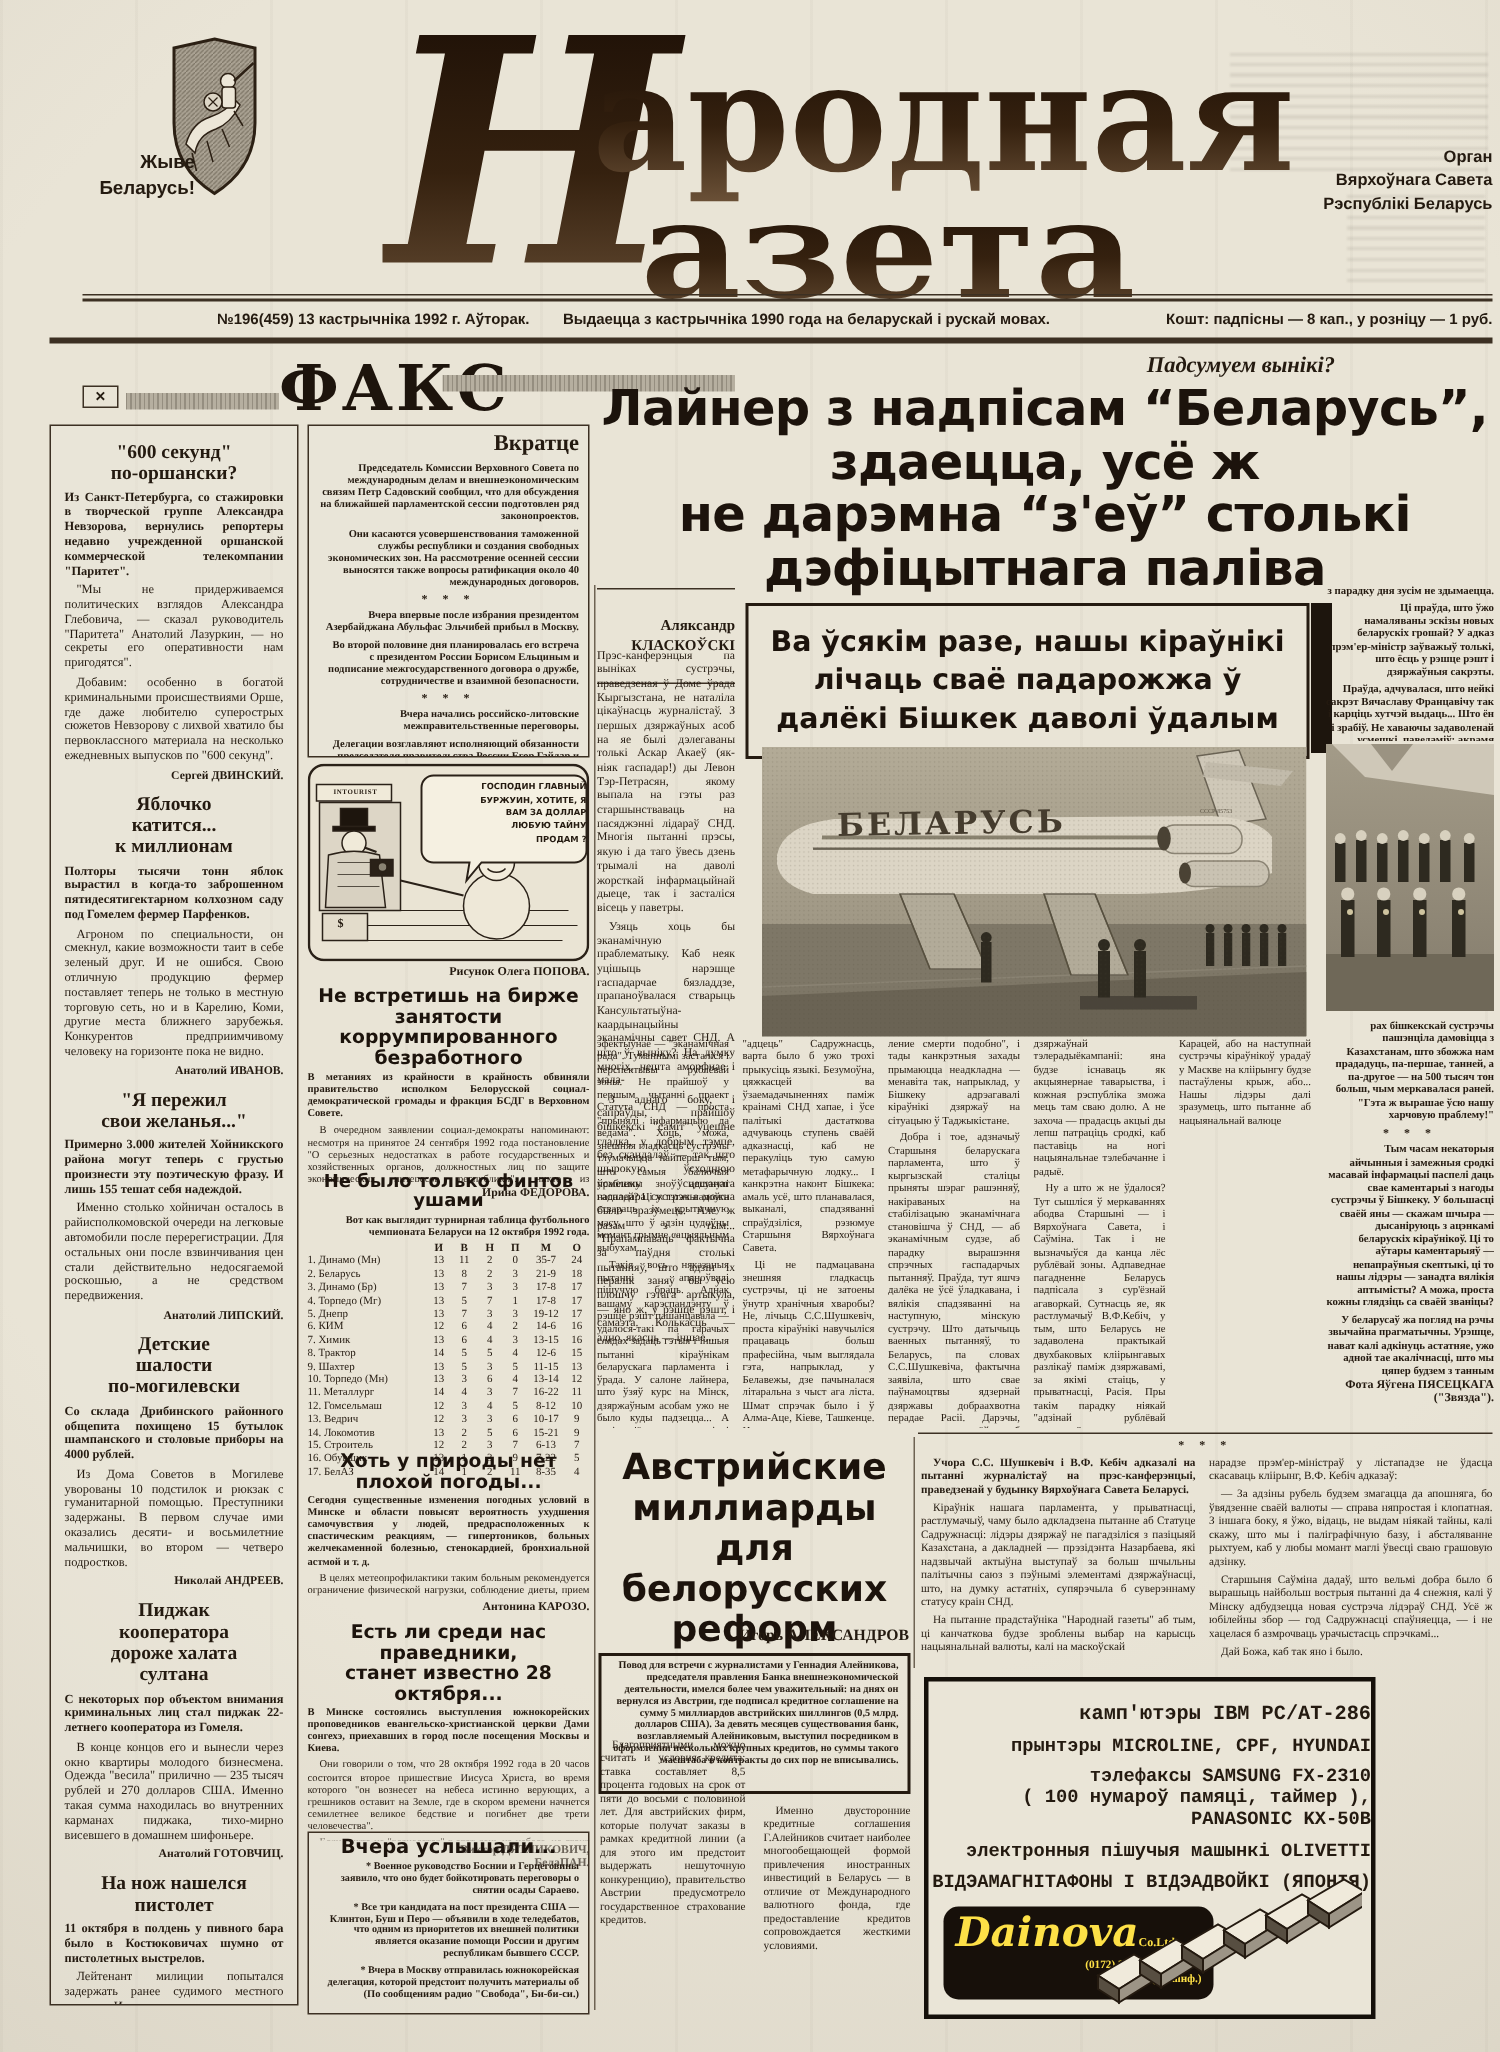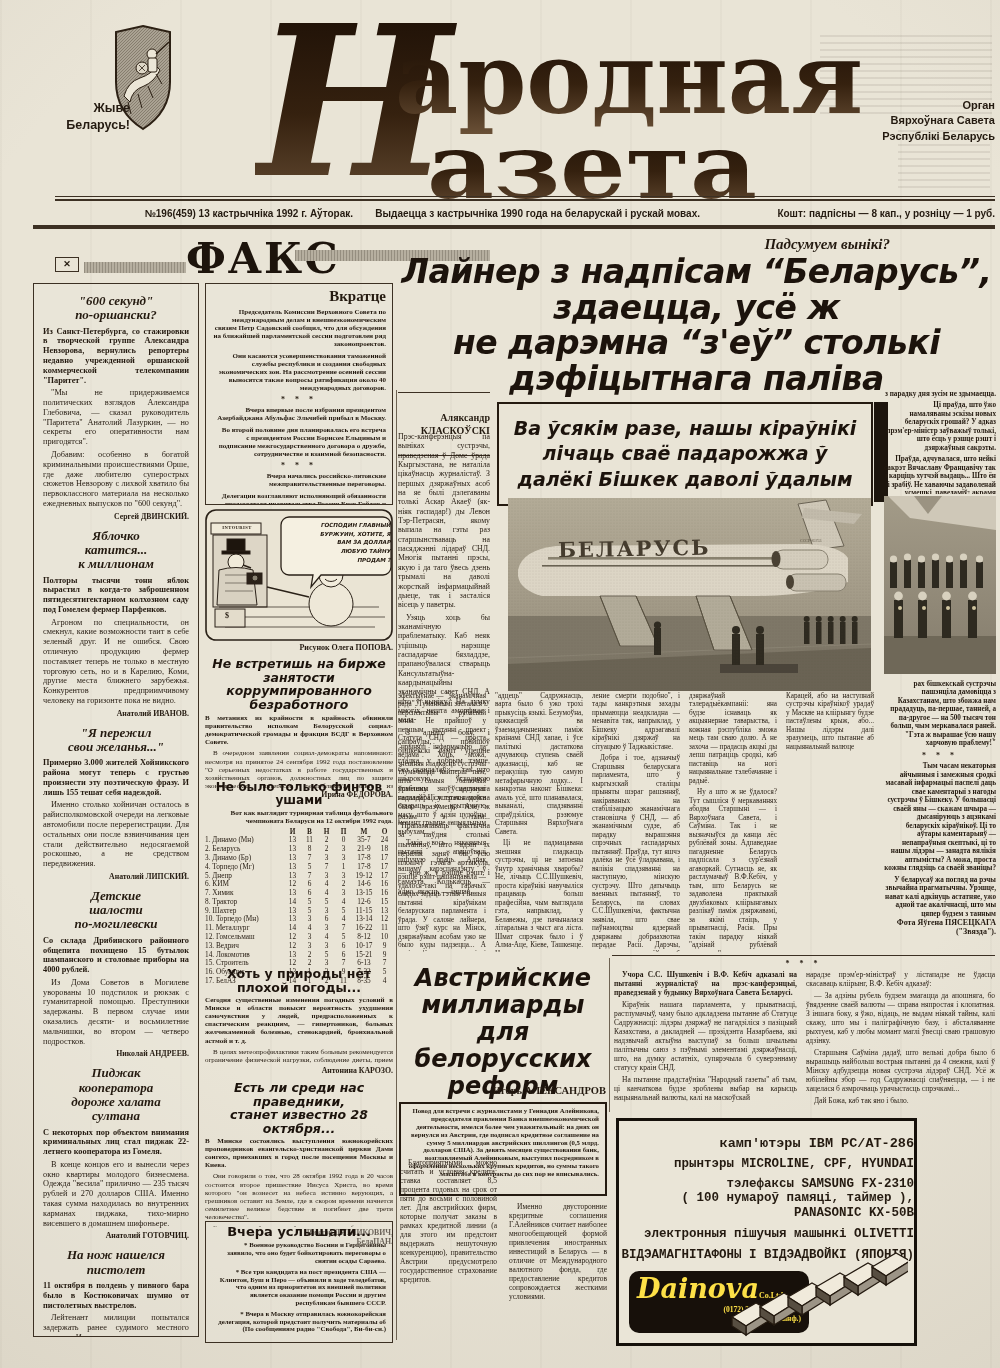--- a/index.html
+++ b/index.html
@@ -7,21 +7,21 @@
     background:
       repeating-linear-gradient(90deg, rgba(110,100,85,.045) 0 2px, rgba(0,0,0,0) 2px 90px),
       radial-gradient(120% 90% at 50% 38%, #e9e4d6 50%, #ddd7c8 80%, #c9c3b3 100%);
     color:#241a10;font-family:"Liberation Serif",serif;}
   .abs{position:absolute;}
   .j{text-align:justify;}
   .ctr{text-align:center;}
   .rt{text-align:right;}
   .b{font-weight:bold;text-align:right;}
   .i{font-style:italic;}
-  .pre{white-space:pre-line;font-style:italic;}
+  .pre{white-space:pre-line;}
   .sans{font-family:"DejaVu Sans",sans-serif;}
   .lsans{font-family:"Liberation Sans",sans-serif;}
   .mono{font-family:"Liberation Mono","DejaVu Sans Mono",monospace;}
   .clip{overflow:hidden;}
   p{margin:0 0 3px;text-indent:8px;}
   p.lead{text-indent:0;font-weight:bold;}
   .t68{font-size:6.8px;line-height:1.16;}
   .t7{font-size:7px;line-height:1.16;}
   .t72{font-size:7.2px;line-height:1.18;}
   .t75{font-size:7.5px;line-height:1.2;}

